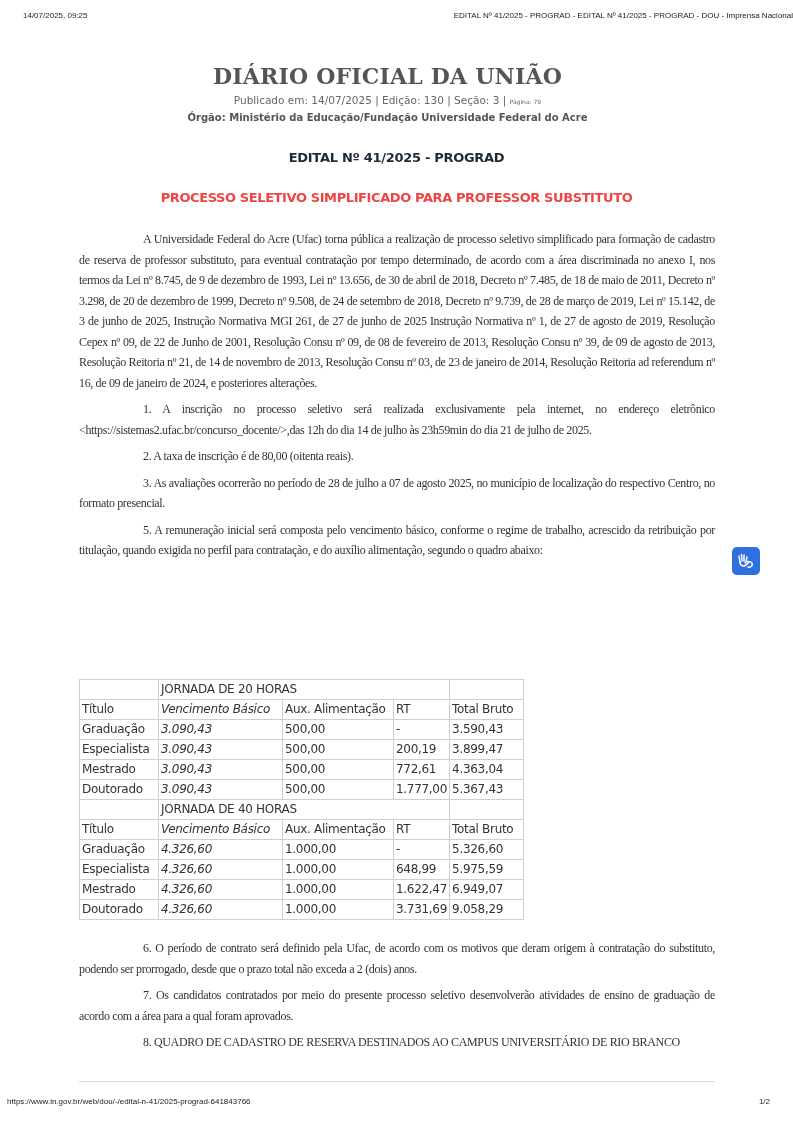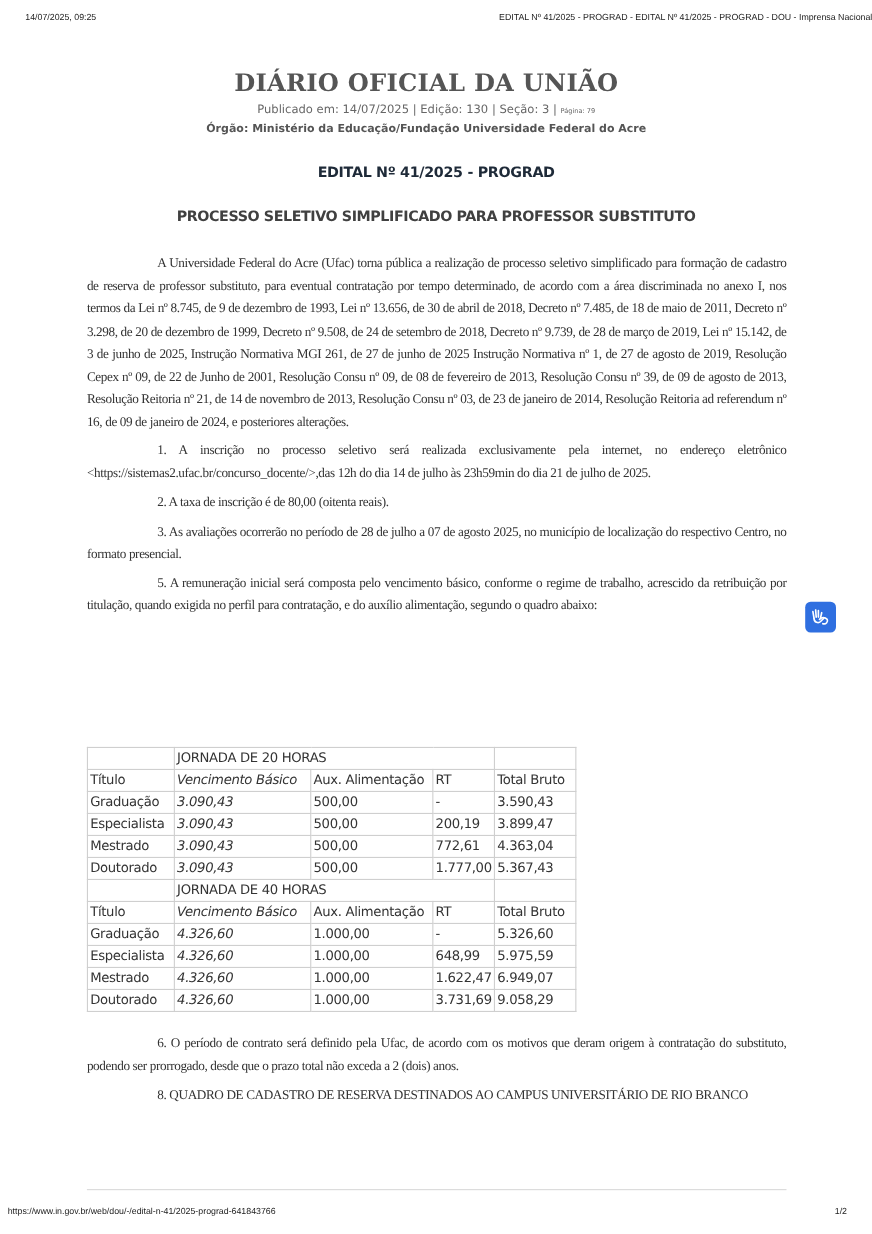--- a/index.html
+++ b/index.html
@@ -9,21 +9,21 @@
   .print-header .title { position: absolute; left: 0; width: 793px; text-align: right; top: 0; }
   .print-footer { position: absolute; top: 1097px; left: 0; width: 793px; font-size: 8px; color: #222; font-family: "Liberation Sans", sans-serif; }
   .print-footer .url { position: absolute; left: 7px; }
   .print-footer .pageno { position: absolute; right: 23px; }
   .masthead { position: absolute; top: 63px; left: 0; width: 775px; text-align: center; }
   .masthead h1 { margin: 0; font-family: "DejaVu Serif", serif; font-weight: bold; font-size: 22px; color: #555; letter-spacing: 0.2px; }
   .masthead .pub { margin-top: 5px; font-size: 10.5px; color: #666; font-family: "DejaVu Sans", sans-serif; }
   .masthead .pub .pg { font-size: 6px; }
   .masthead .orgao { margin-top: 6px; font-size: 10px; color: #555; font-weight: bold; font-family: "DejaVu Sans", sans-serif; }
   .edital-title { position: absolute; top: 150px; left: 0; width: 793px; text-align: center; font-size: 13px; font-weight: bold; color: #1e2a38; font-family: "DejaVu Sans", sans-serif; letter-spacing: -0.3px; }
-  .subtitle { position: absolute; top: 190px; left: 0; width: 793px; text-align: center; font-size: 13px; font-weight: bold; color: #404040; font-family: "DejaVu Sans", sans-serif; letter-spacing: -0.4px; }
+  .subtitle { position: absolute; top: 190px; left: 0; width: 793px; text-align: center; font-size: 13px; font-weight: bold; color: #ef4444; font-family: "DejaVu Sans", sans-serif; letter-spacing: -0.4px; }
   .content { position: absolute; left: 79px; width: 636px; font-family: Liberation Serif, serif; font-size: 12px; color: #333; line-height: 20.5px; }
   .content p { margin: 0 0 6px 0; text-align: justify; text-indent: 64px; letter-spacing: -0.35px; }
   table.salary { position: absolute; top: 679px; left: 79px; border-collapse: collapse; font-family: "DejaVu Sans", sans-serif; font-size: 12px; color: #333; letter-spacing: -0.3px; }
   table.salary td { border: 1px solid #cfcfcf; height: 19px; padding: 0 2px; white-space: nowrap; line-height: 19px; }
   .c1 { width: 74px; } .c2 { width: 119px; font-style: italic; } .c3 { width: 106px; } .c4 { width: 51px; margin-left: 36px; } .c5 { width: 69px; }
   .footer-rule { position: absolute; top: 1081px; left: 79px; width: 636px; height: 1px; background: #d9d9d9; }
   .a11y-btn { position: absolute; left: 732px; top: 547px; width: 28px; height: 28px; border-radius: 5px; background: #2f6fe0; display: flex; align-items: center; justify-content: center; }
 </style>
 </head>
 <body>
@@ -133,20 +133,21 @@
         <td class="c2">4.326,60</td>
         <td class="c3">1.000,00</td>
         <td class="c4">3.731,69</td>
         <td class="c5">9.058,29</td>
       </tr>
     </tbody>
 </table>
 
 <div class="content" style="top:938px;">
   <p>6. O período de contrato será definido pela Ufac, de acordo com os motivos que deram origem à contratação do substituto, podendo ser prorrogado, desde que o prazo total não exceda a 2 (dois) anos.</p>
+  <p>7. Os candidatos contratados por meio do presente processo seletivo desenvolverão atividades de ensino de graduação de acordo com a área para a qual foram aprovados.</p>
   <p>8. QUADRO DE CADASTRO DE RESERVA DESTINADOS AO CAMPUS UNIVERSITÁRIO DE RIO BRANCO</p>
 </div>
 
 <div class="footer-rule"></div>
 
 <div class="a11y-btn">
   <svg width="20" height="20" viewBox="0 0 20 20">
     <g fill="none" stroke="#ffffff" stroke-width="1.5" stroke-linecap="round" stroke-linejoin="round">
       <path d="M4 11 L3 5 M6 10 L5.5 3.5 M8 10 L8 4 M10 10.5 L11 6"></path>
       <path d="M4 11 C4 15 8 16 10 14 L13 11"></path>

